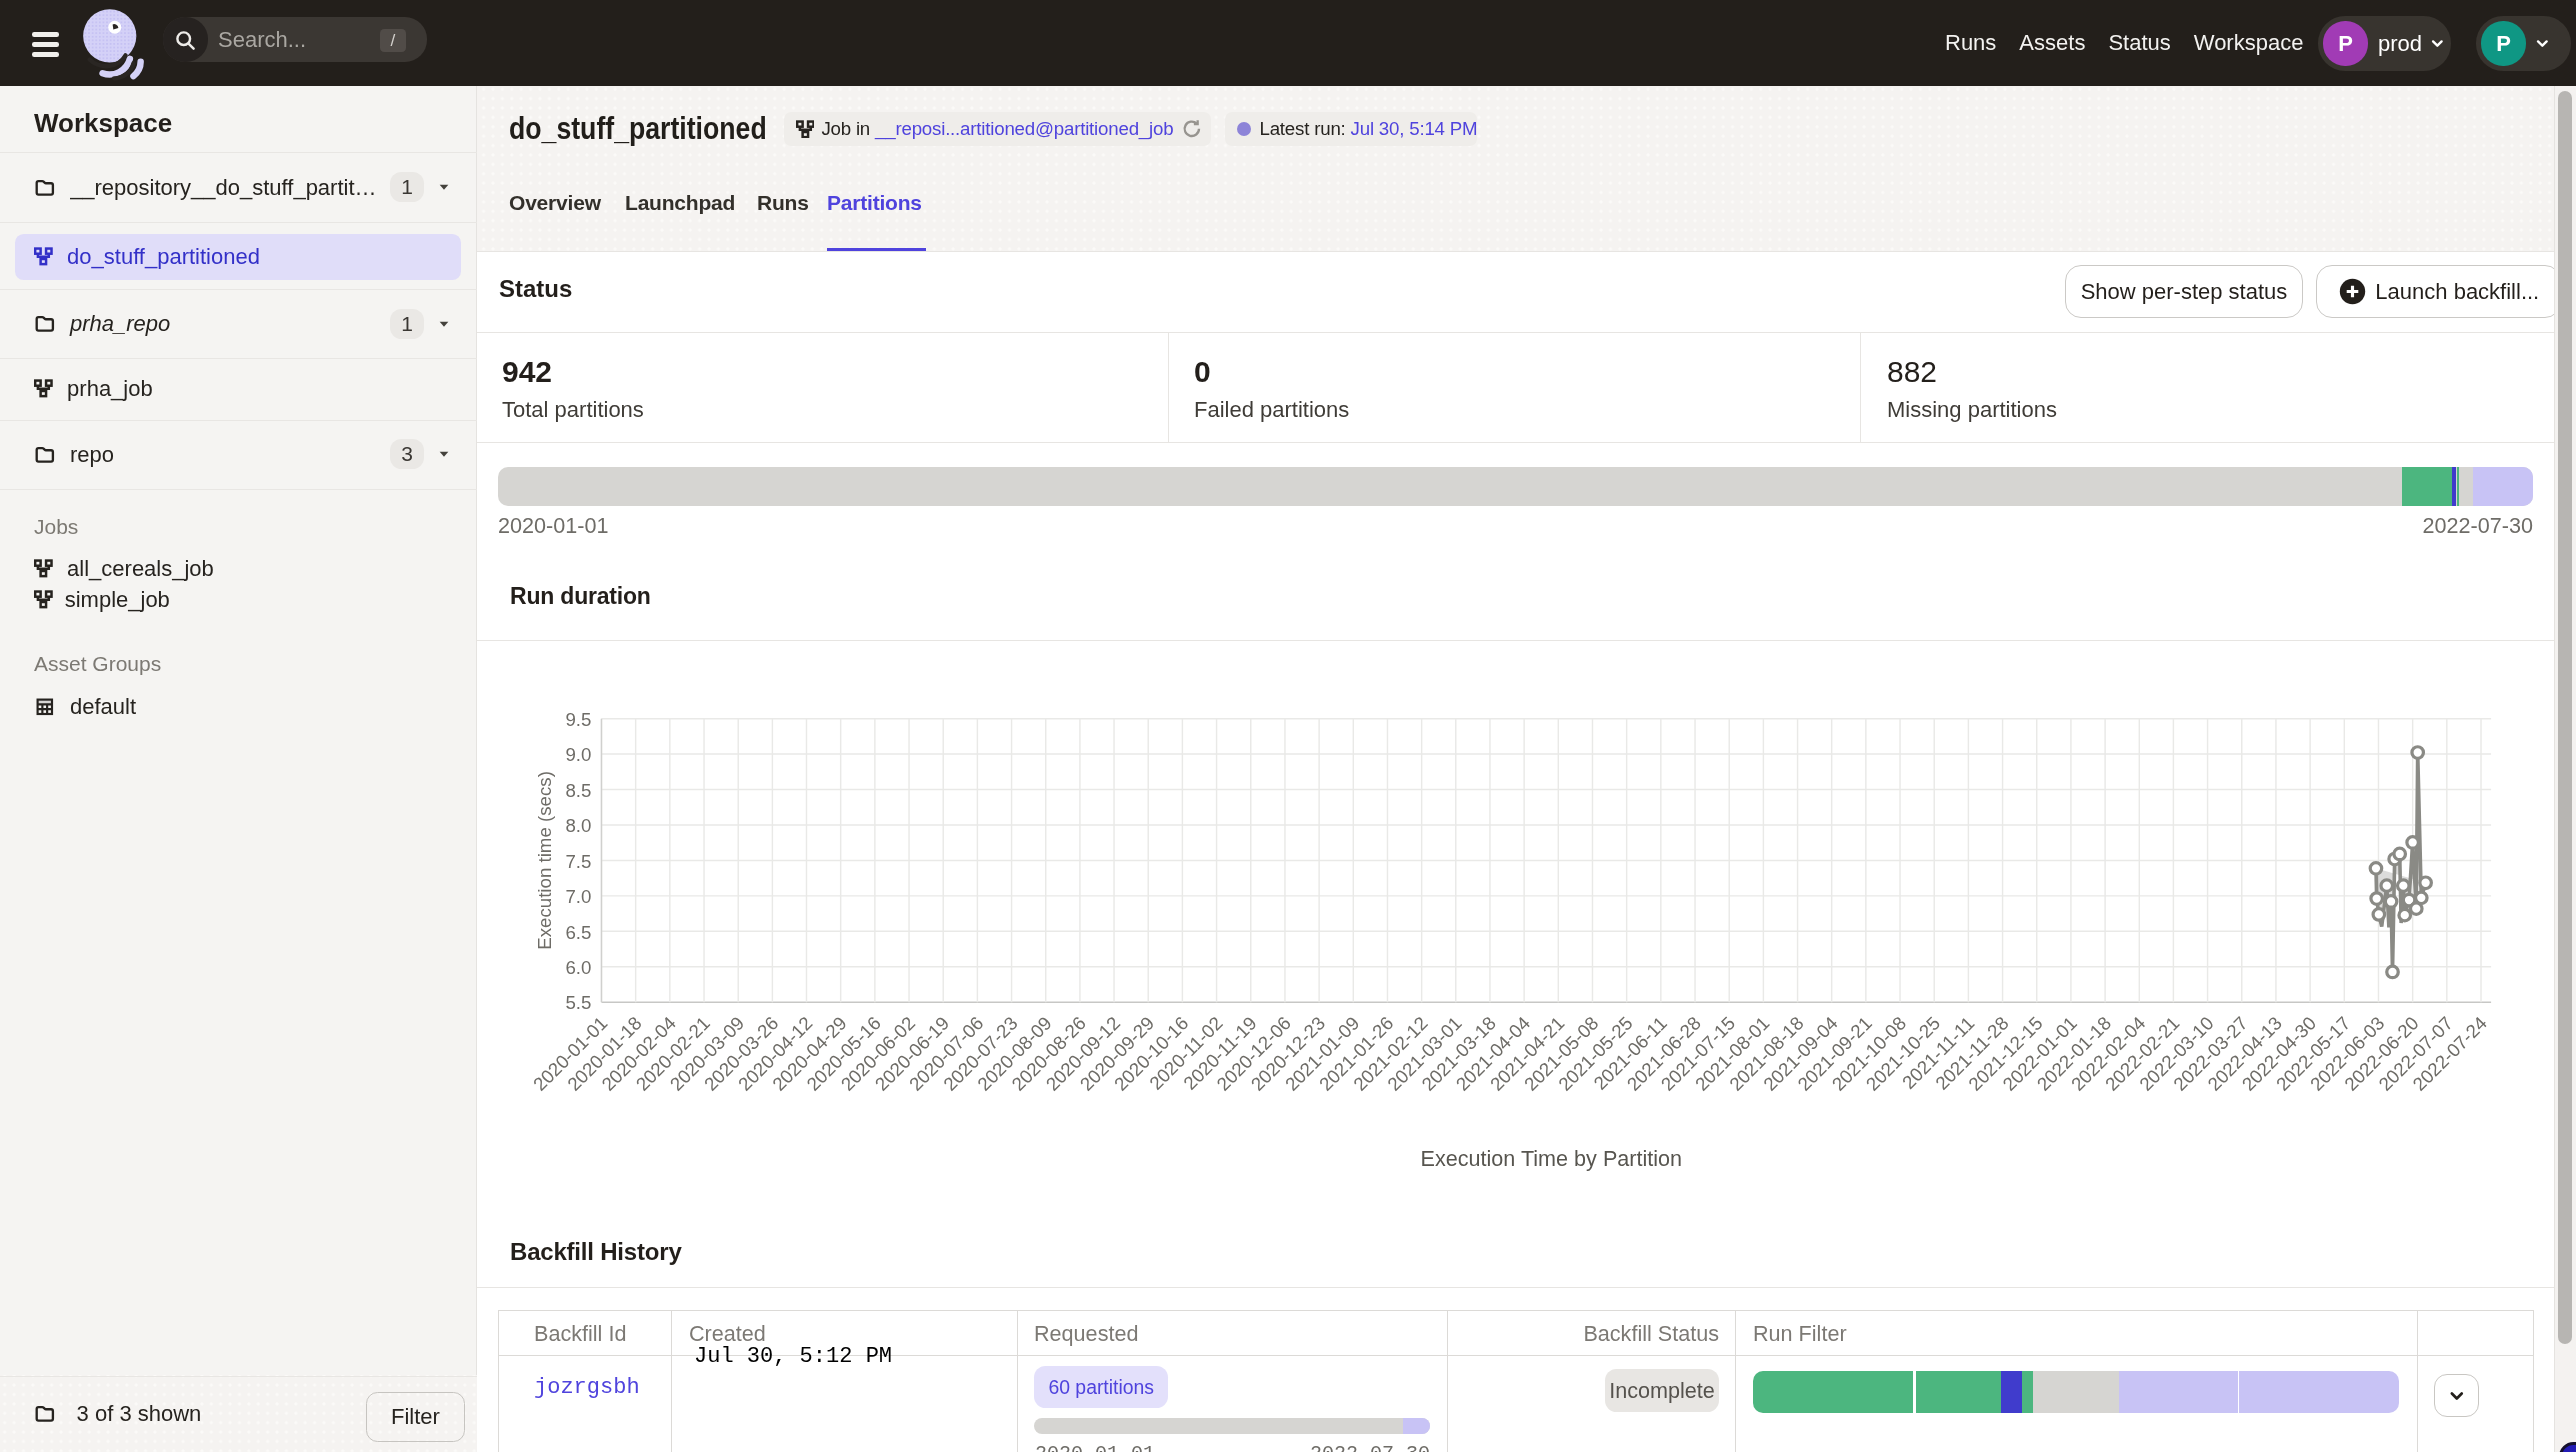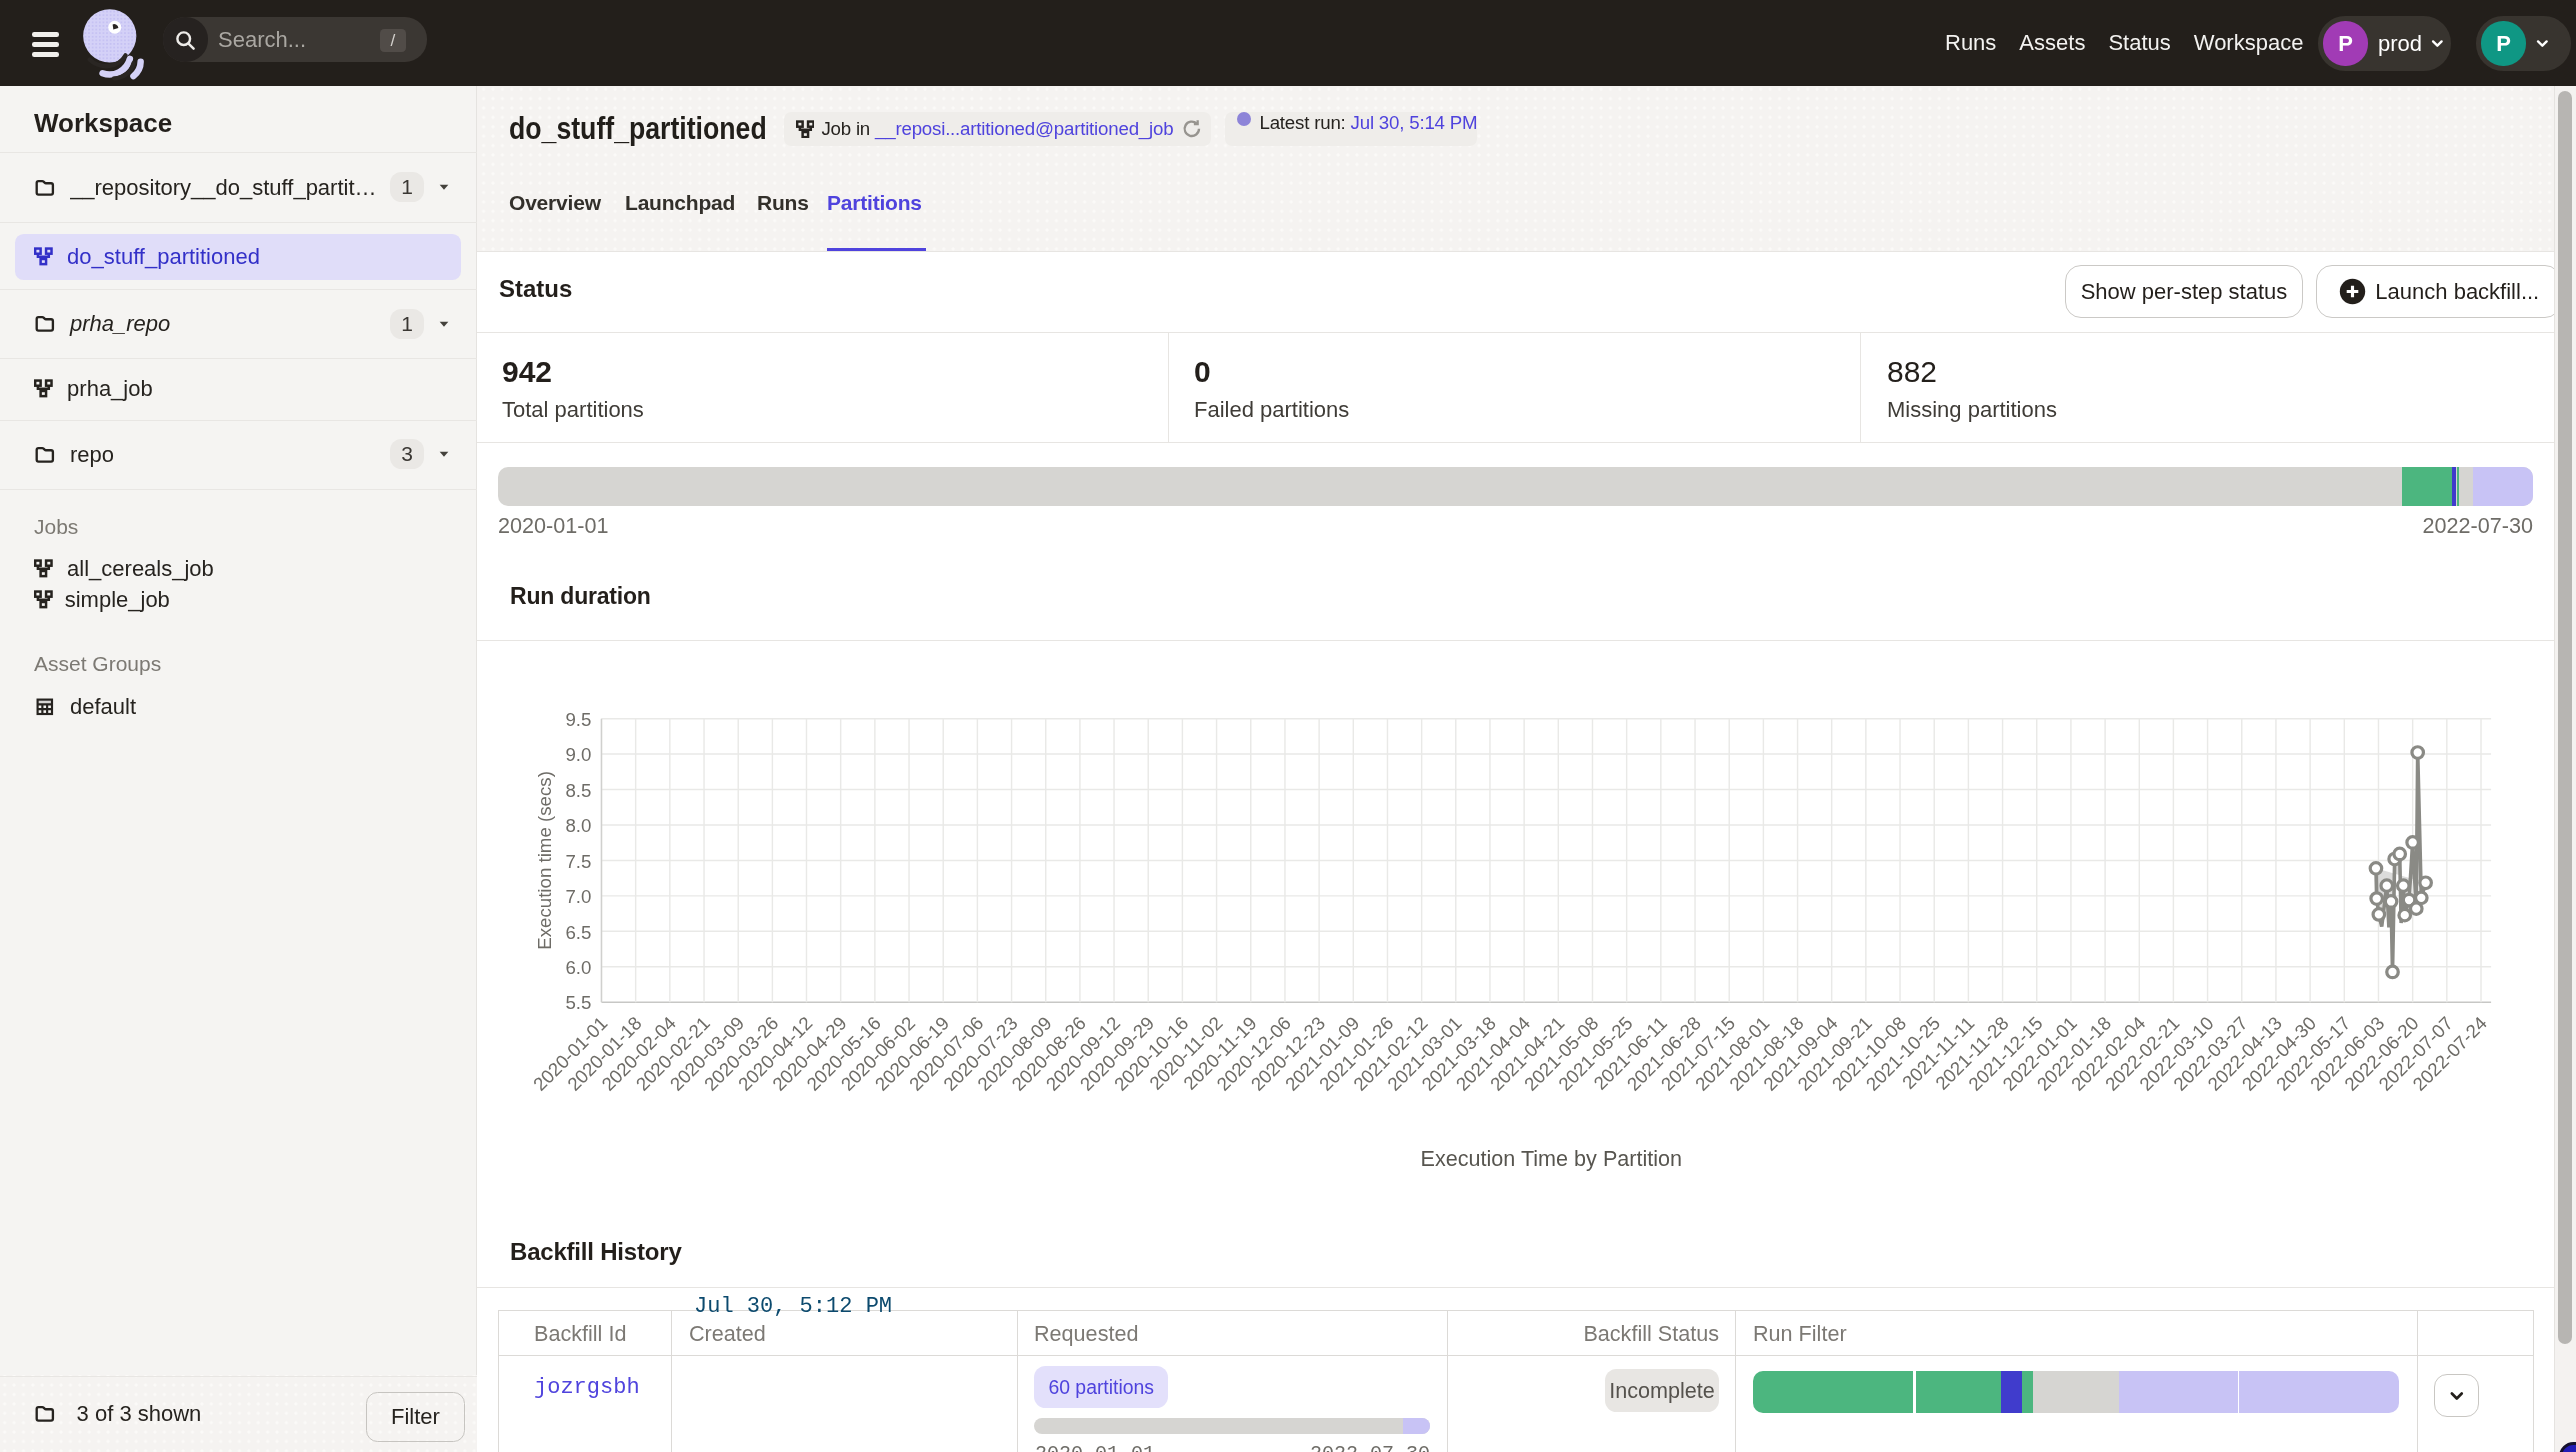--- a/index.html
+++ b/index.html
@@ -188,21 +188,21 @@
       </svg>
     </span>
     <span style="font-size:18.7px;color:#26231f;white-space:nowrap;letter-spacing:-0.2px">Job in <span style="color:#4f43dd">__reposi...artitioned@partitioned_job</span></span>
     <span style="display:flex;margin-left:auto;flex:none">
       <svg width="21.6" height="21.6" viewBox="0 0 24 24" fill="none">
         <path d="M20 12a8 8 0 1 1-2.5-5.8" stroke="#97948f" stroke-width="2.6"></path>
         <path d="M18.5 2.5v4.2h-4.2" stroke="#97948f" stroke-width="2.6"></path>
       </svg>
     </span>
   </div>
-<div style="position:absolute;left:1225px;top:112px;width:252px;height:34px;border-radius:7.2px;background:#efedea;display:flex;align-items:flex-start;padding:0 11.5px;gap:8.6px;overflow:hidden">
+<div style="position:absolute;left:1225px;top:112px;width:252px;height:34px;border-radius:7.2px;background:#efedea;display:flex;align-items:center;padding:0 11.5px;gap:8.6px;overflow:hidden">
     <span style="width:14.4px;height:14.4px;border-radius:7.2px;background:#8d84d8;flex:none"></span>
     <span style="font-size:18.7px;color:#26231f;white-space:nowrap;letter-spacing:-0.2px">Latest run: <span style="color:#4f43dd">Jul 30, 5:14 PM</span></span>
   </div>
 <div style="position:absolute;left:509px;top:191px;font-size:21px;font-weight:700;color:#33302b;letter-spacing:-0.2px">Overview</div>
 <div style="position:absolute;left:625px;top:191px;font-size:21px;font-weight:700;color:#33302b;letter-spacing:-0.2px">Launchpad</div>
 <div style="position:absolute;left:757px;top:191px;font-size:21px;font-weight:700;color:#33302b;letter-spacing:-0.2px">Runs</div>
 <div style="position:absolute;left:827px;top:191px;font-size:21px;font-weight:700;color:#4f43dd;letter-spacing:-0.2px">Partitions</div>
 <div style="position:absolute;left:827px;top:248px;width:99px;height:4.3px;background:#4f43dd"></div>
 <div style="position:absolute;left:477px;top:251px;width:2077px;height:1.4px;background:#e7e5e2"></div>
 <div style="position:absolute;left:499px;top:275px;font-size:24px;font-weight:700;color:#231f1b">Status</div>
@@ -397,21 +397,21 @@
 <div style="position:absolute;left:1447px;top:1310px;width:1.4px;height:142px;background:#dcdad7"></div>
 <div style="position:absolute;left:1735px;top:1310px;width:1.4px;height:142px;background:#dcdad7"></div>
 <div style="position:absolute;left:2417px;top:1310px;width:1.4px;height:142px;background:#dcdad7"></div>
 <div style="position:absolute;left:498px;top:1355px;width:2036px;height:1.4px;background:#dcdad7"></div>
 <div style="position:absolute;left:534px;top:1321px;font-size:21.6px;color:#7c7974;white-space:nowrap">Backfill Id</div>
 <div style="position:absolute;left:689px;top:1321px;font-size:21.6px;color:#7c7974;white-space:nowrap">Created</div>
 <div style="position:absolute;left:1034px;top:1321px;font-size:21.6px;color:#7c7974;white-space:nowrap">Requested</div>
 <div style="position:absolute;left:1719px;top:1321px;font-size:21.6px;color:#7c7974;transform:translateX(-100%);white-space:nowrap">Backfill Status</div>
 <div style="position:absolute;left:1753px;top:1321px;font-size:21.6px;color:#7c7974;white-space:nowrap">Run Filter</div>
 <div style="position:absolute;left:534px;top:1375px;font-size:22px;color:#4f43dd;" class="mono">jozrgsbh</div>
-<div style="position:absolute;left:694px;top:1294px;font-size:22px;color:#0c4a6e;" class="mono">Jul 30, 5:12 PM</div>
+<div style="position:absolute;left:694px;top:1344px;font-size:22px;color:#000000;" class="mono">Jul 30, 5:12 PM</div>
 <div style="position:absolute;left:1034px;top:1366px;height:42px;border-radius:11.5px;background:#e3e0fb;display:flex;align-items:center;padding:0 14.4px;font-size:19.4px;color:#4f43dd">60 partitions</div>
 <div style="position:absolute;left:1034px;top:1418px;width:396px;height:16px;border-radius:8px;background:#d6d5d2;overflow:hidden">
     <div style="position:absolute;left:369px;top:0;width:27px;height:16px;background:#c8c3f5"></div>
   </div>
 <div style="position:absolute;left:1035px;top:1442px;font-size:20px;color:#6e6c67;" class="mono">2020-01-01</div>
 <div style="position:absolute;left:1430px;top:1442px;font-size:20px;color:#6e6c67;transform:translateX(-100%);white-space:nowrap;" class="mono">2022-07-30</div>
 <div style="position:absolute;left:1605px;top:1369px;width:114px;height:43px;border-radius:11.5px;background:#e8e6e3;display:flex;align-items:center;justify-content:center;font-size:21.6px;color:#55524d">Incomplete</div>
 <div style="position:absolute;left:1753px;top:1371px;width:646px;height:42px;border-radius:10px;background:#fff;overflow:hidden">
     <div style="position:absolute;left:0px;top:0;width:160px;height:42px;background:#4cb67f"></div>
     <div style="position:absolute;left:163px;top:0;width:85px;height:42px;background:#4cb67f"></div>

